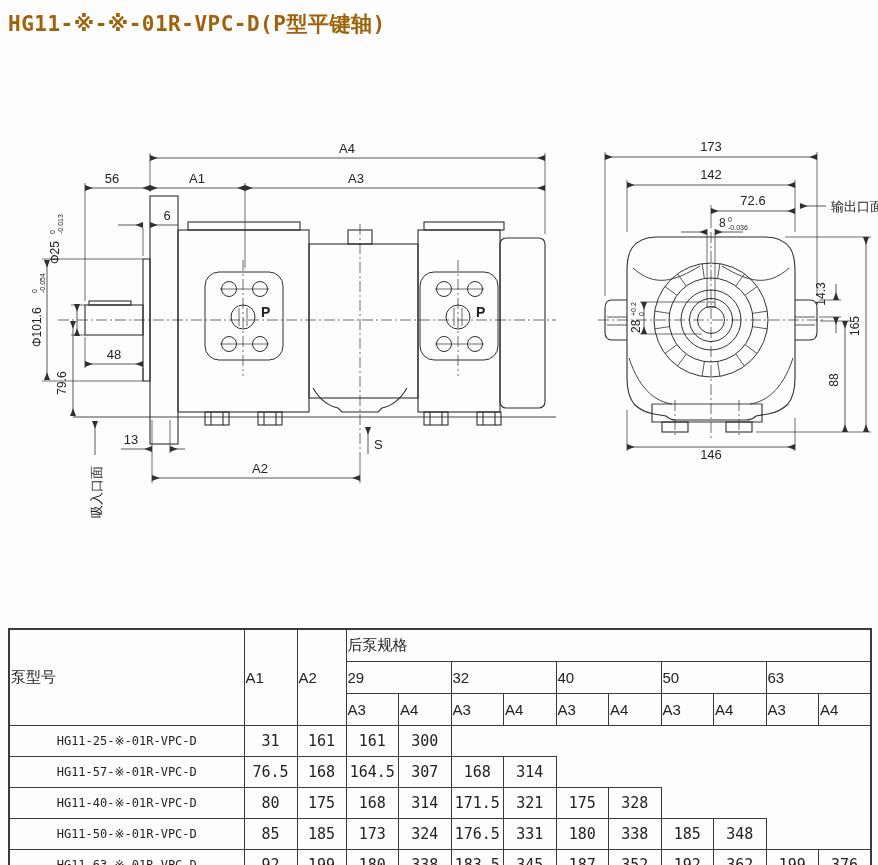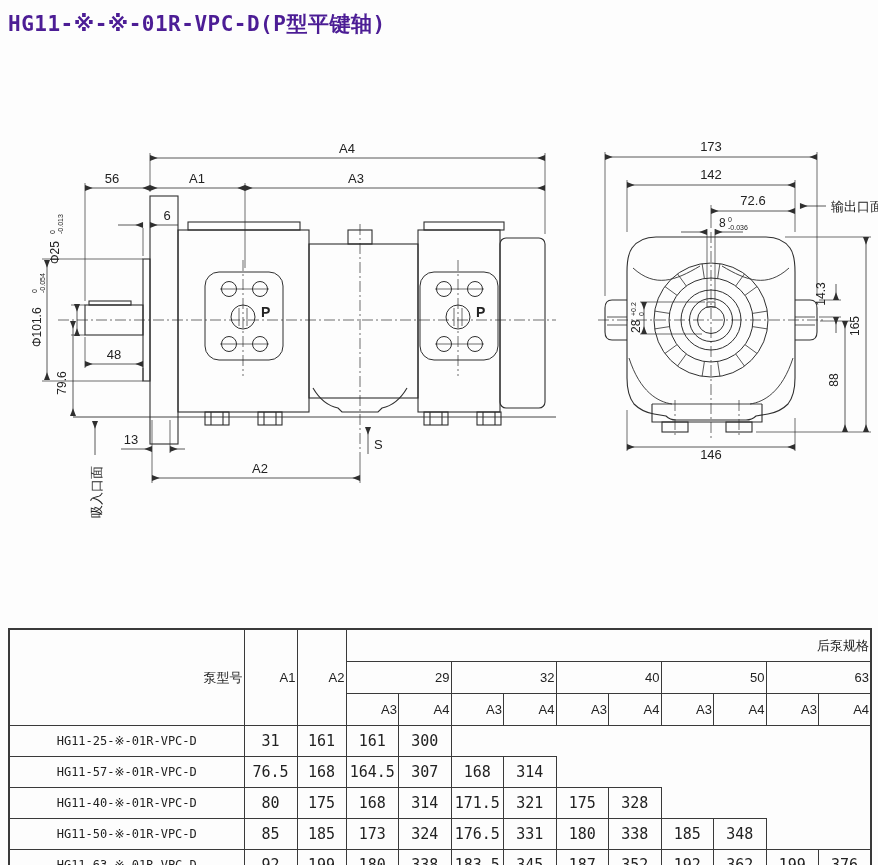--- a/index.html
+++ b/index.html
@@ -5,21 +5,21 @@
   html,body{margin:0;padding:0;}
   body{
     width:878px;height:865px;position:relative;
     background:#fdfdfd;color:#1c1c1c;
     font-family:"Liberation Sans",sans-serif;
     overflow:hidden;
   }
   .page-title{
     position:absolute;left:8px;top:10px;
     font-family:"DejaVu Sans Mono","DejaVu Sans",monospace;
-    font-size:21px;font-weight:bold;letter-spacing:0.5px;color:#4c1d95;
+    font-size:21px;font-weight:bold;letter-spacing:0.5px;color:#a16207;
     white-space:nowrap;
   }
   svg{position:absolute;left:0;top:0;}
   svg text{
     font-family:"Liberation Sans",sans-serif;
     fill:#222;
   }
   .dimtxt{font-size:13px;}
   .dimtxt-sm{font-size:12px;}
   .toltxt{font-size:7px;}
@@ -28,22 +28,22 @@
 
   .spec-table{
     position:absolute;left:8px;top:628px;width:862px;
     border-collapse:collapse;table-layout:fixed;
     border:2px solid #3a3a3a;
     font-family:"DejaVu Sans Mono","DejaVu Sans",monospace;
     font-size:15px;color:#222;
   }
   .spec-table th{
     border:1.5px solid #3a3a3a;font-weight:normal;
-    height:29px;text-align:right;vertical-align:middle;
-    font-family:"Liberation Sans",sans-serif;font-size:13px;
+    height:29px;text-align:left;vertical-align:middle;
+    font-family:"Liberation Sans",sans-serif;font-size:15px;
   }
   .spec-table td{
     border:1.5px solid #3a3a3a;height:28px;
     text-align:center;vertical-align:middle;
   }
   .spec-table td.empty{border:none;}
   .spec-table td.model-cell{font-size:12px;}
   .hdr-cjk{font-family:"Liberation Sans",sans-serif;}
 </style>
 </head>

